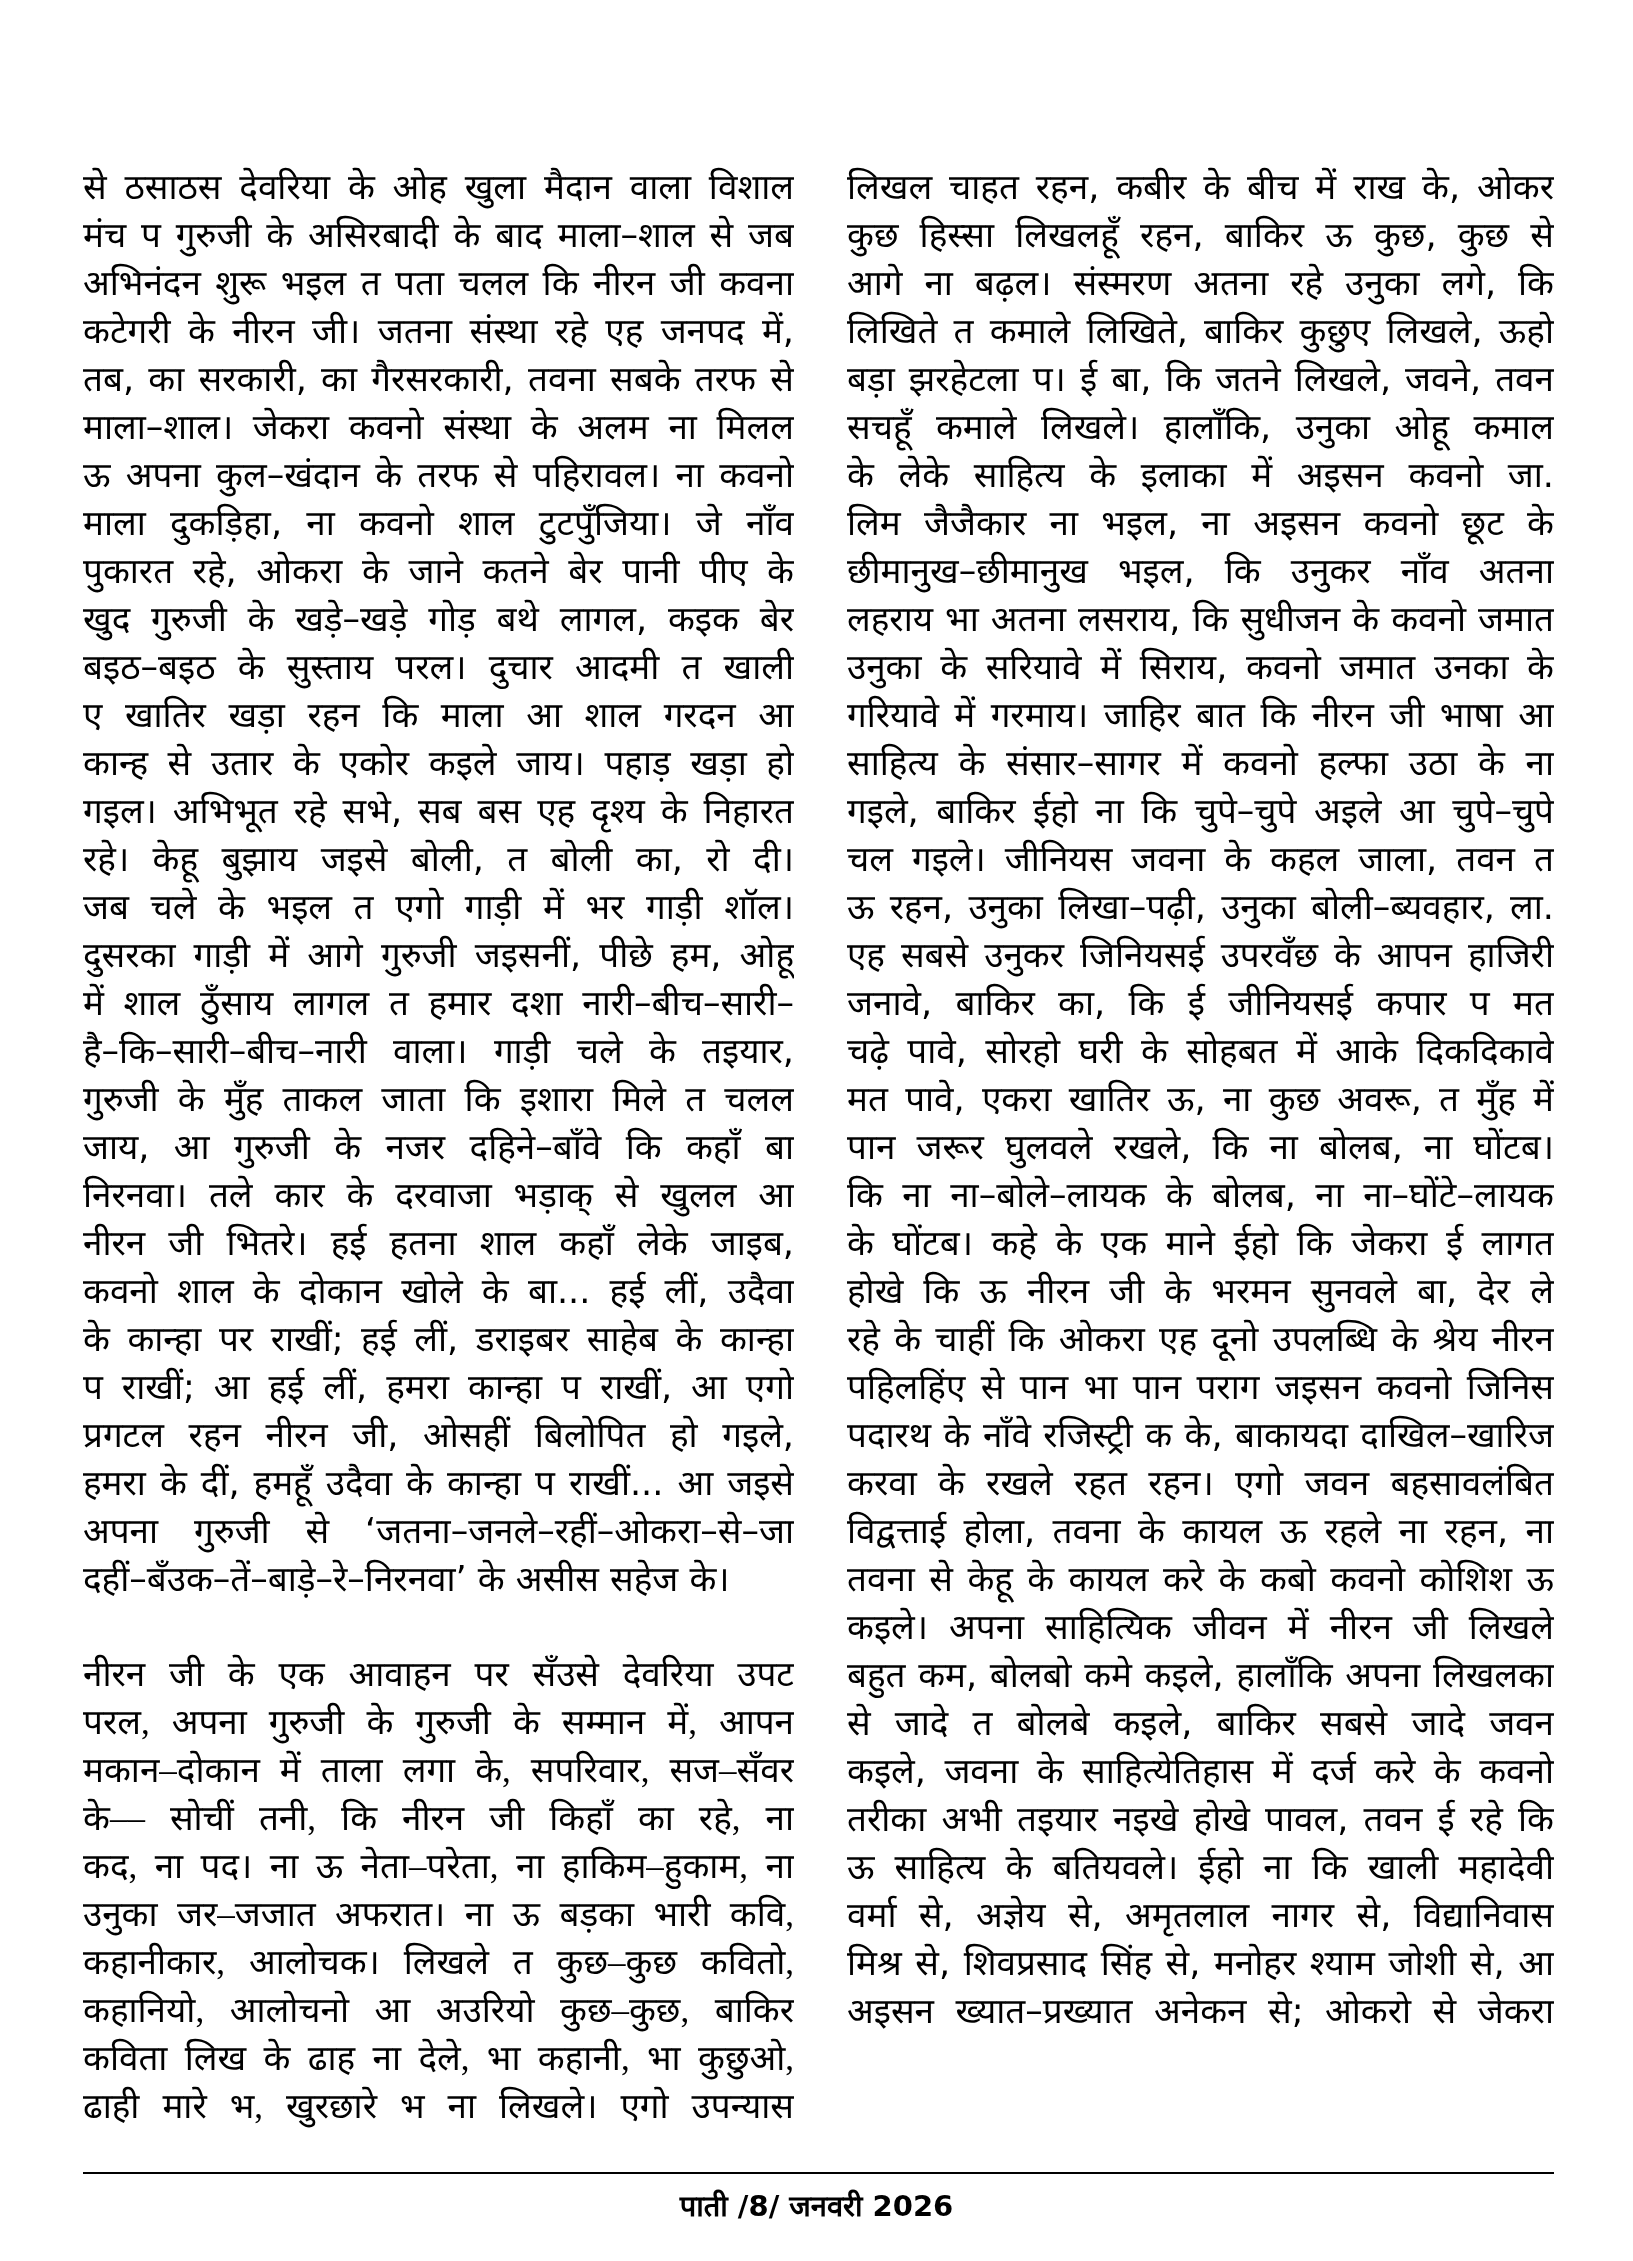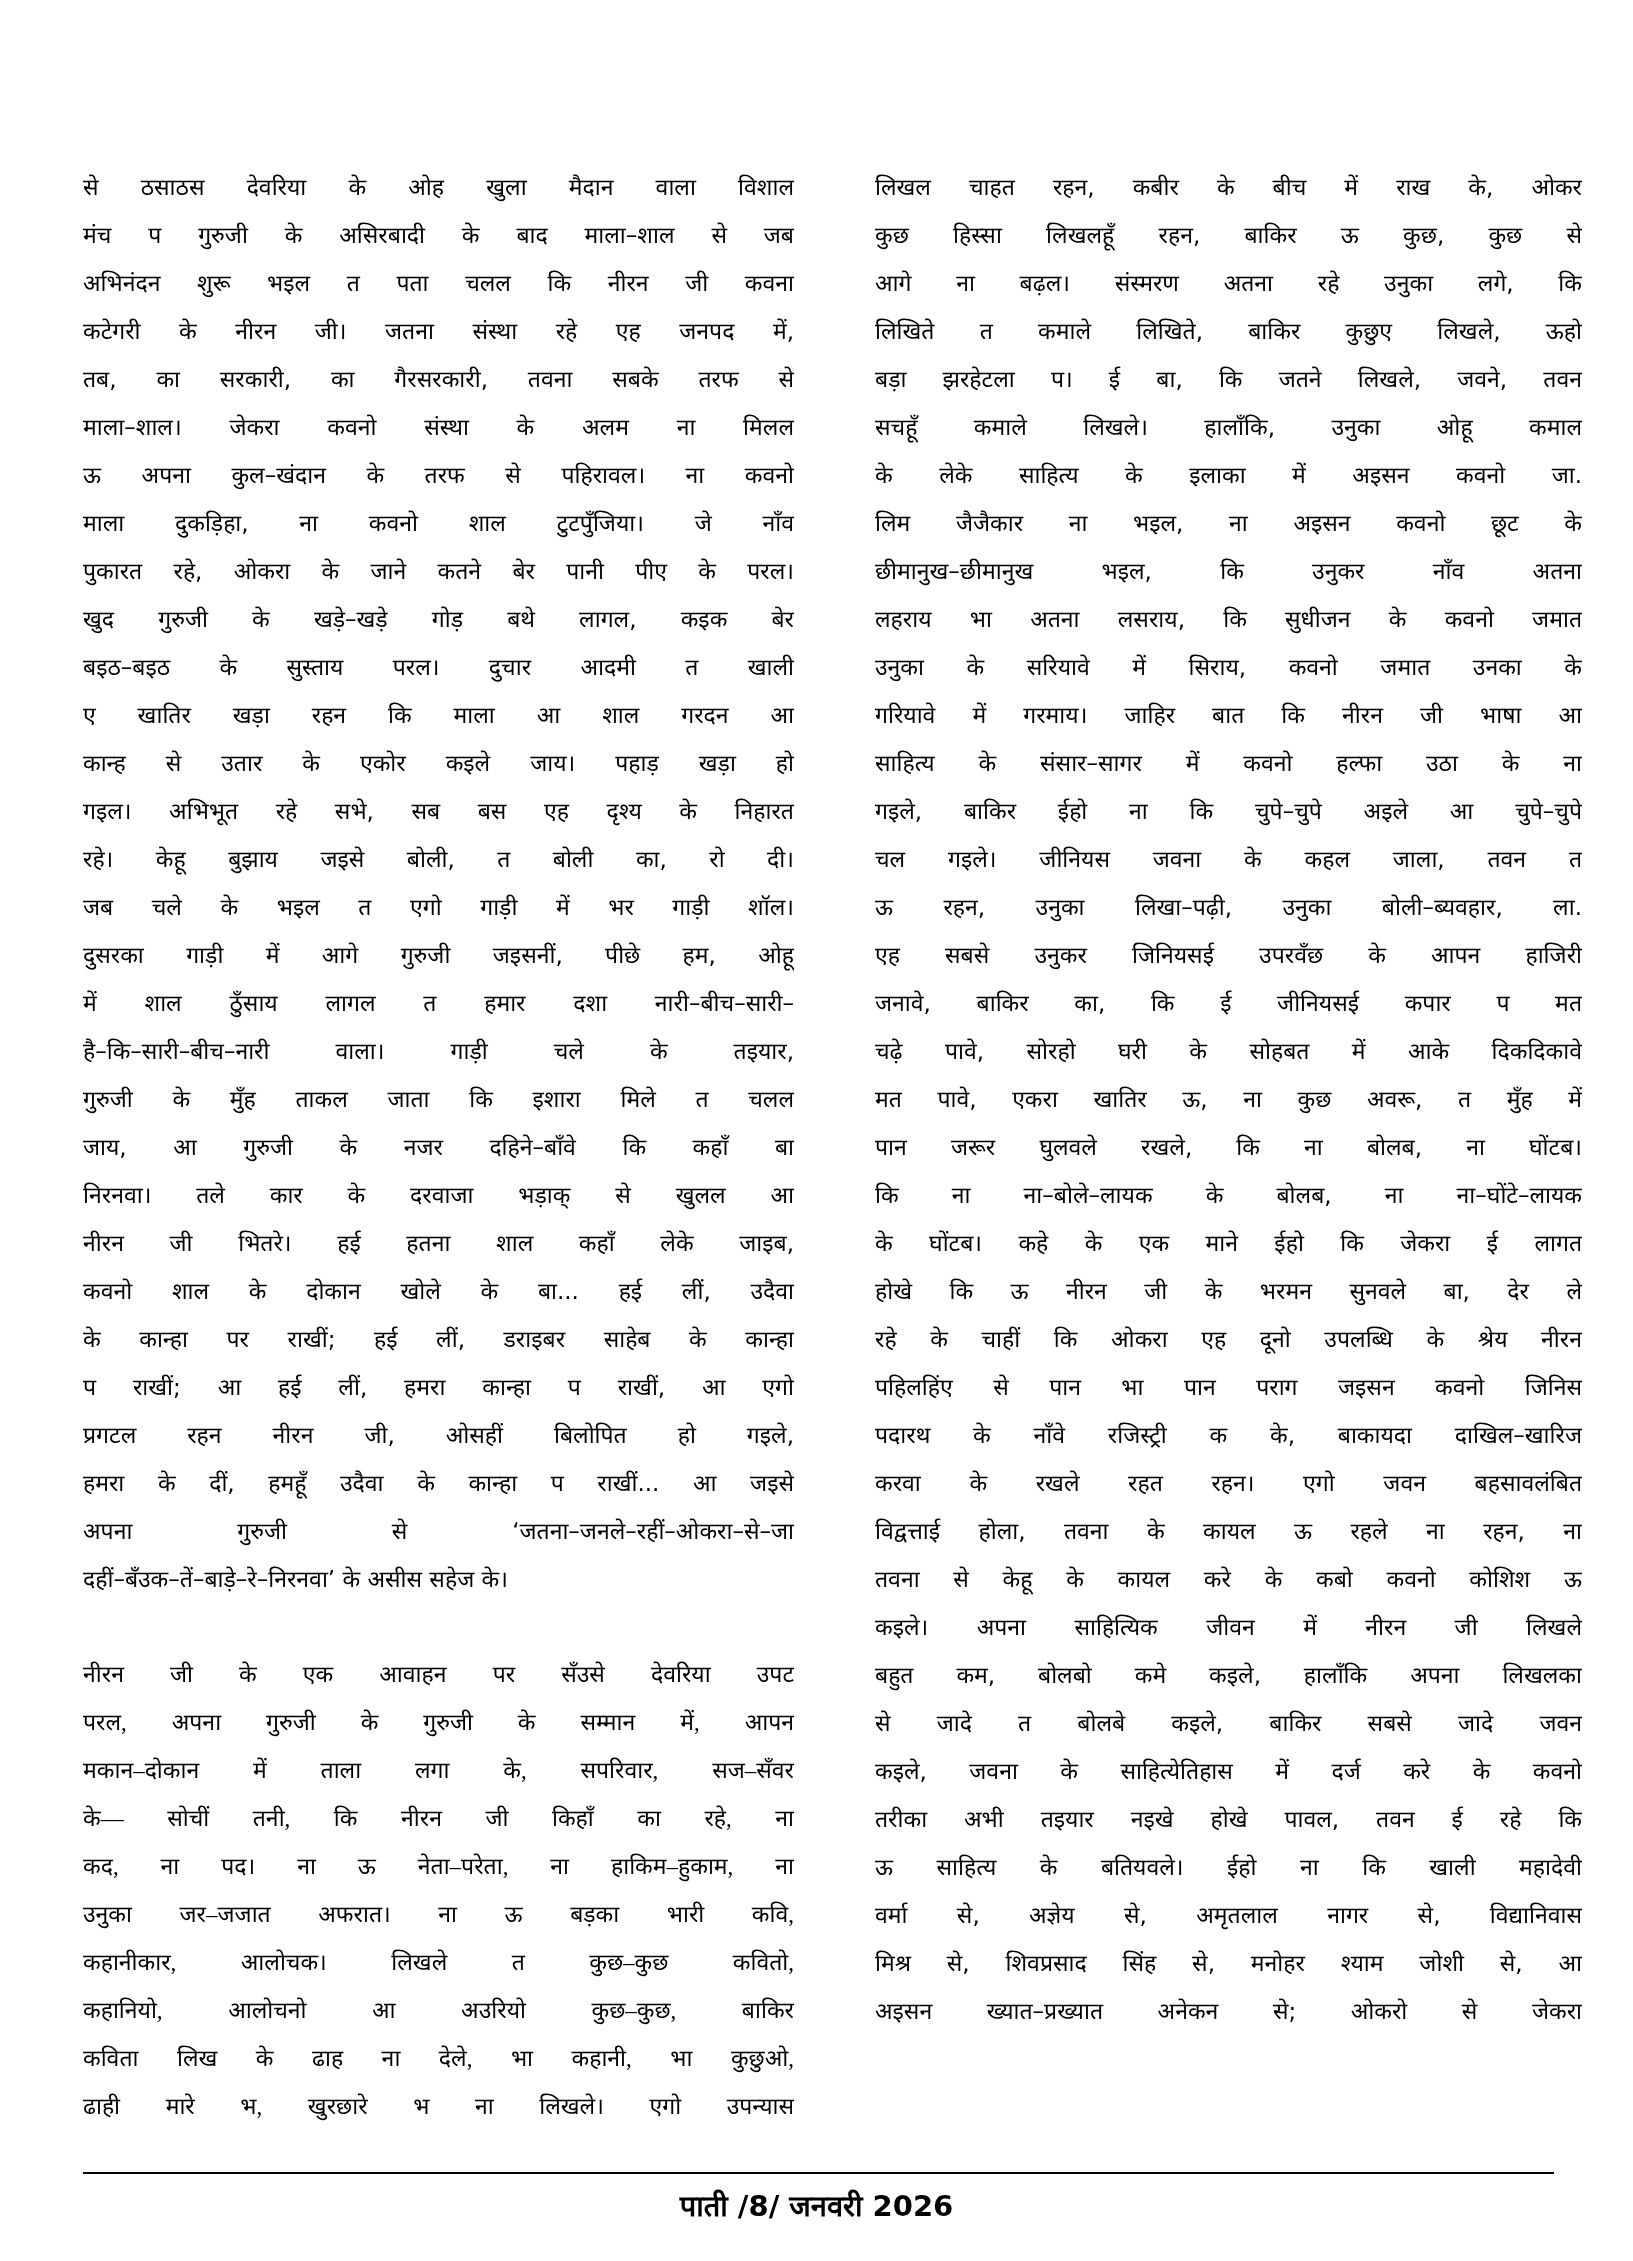--- a/index.html
+++ b/index.html
@@ -12,24 +12,24 @@
     width: 1633px;
     height: 2261px;
     background: #ffffff;
     color: #000000;
     font-family: "DejaVu Sans", sans-serif;
     overflow: hidden;
   }
   .col {
     position: absolute;
     top: 163px;
-    font-size: 23px;
+    font-size: 35px;
   }
   .col-left  { left: 83px;  width: 711px; }
-  .col-right { left: 875px; width: 707px; }
+  .col-right { left: 847px; width: 707px; }
   .para { }
   .para + .para { margin-top: 48px; font-family: Liberation Serif, serif; } 
   .line {
     height: 48px;
     line-height: 48px;
     text-align: justify;
     text-align-last: justify;
     overflow: hidden;
     white-space: normal;
   }

